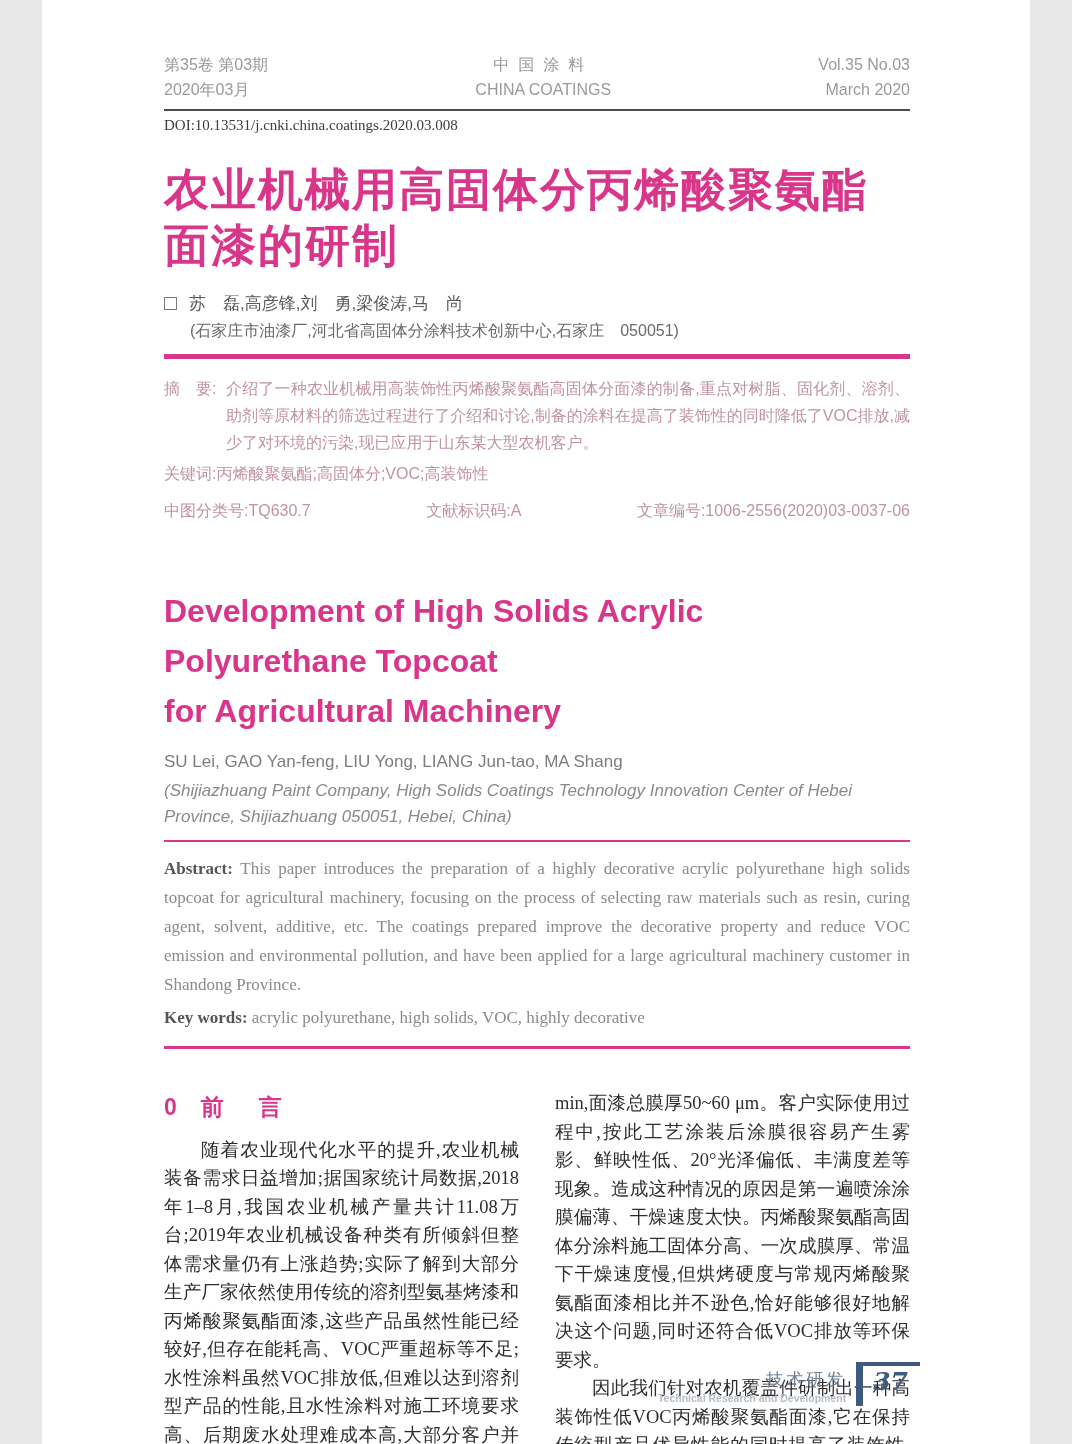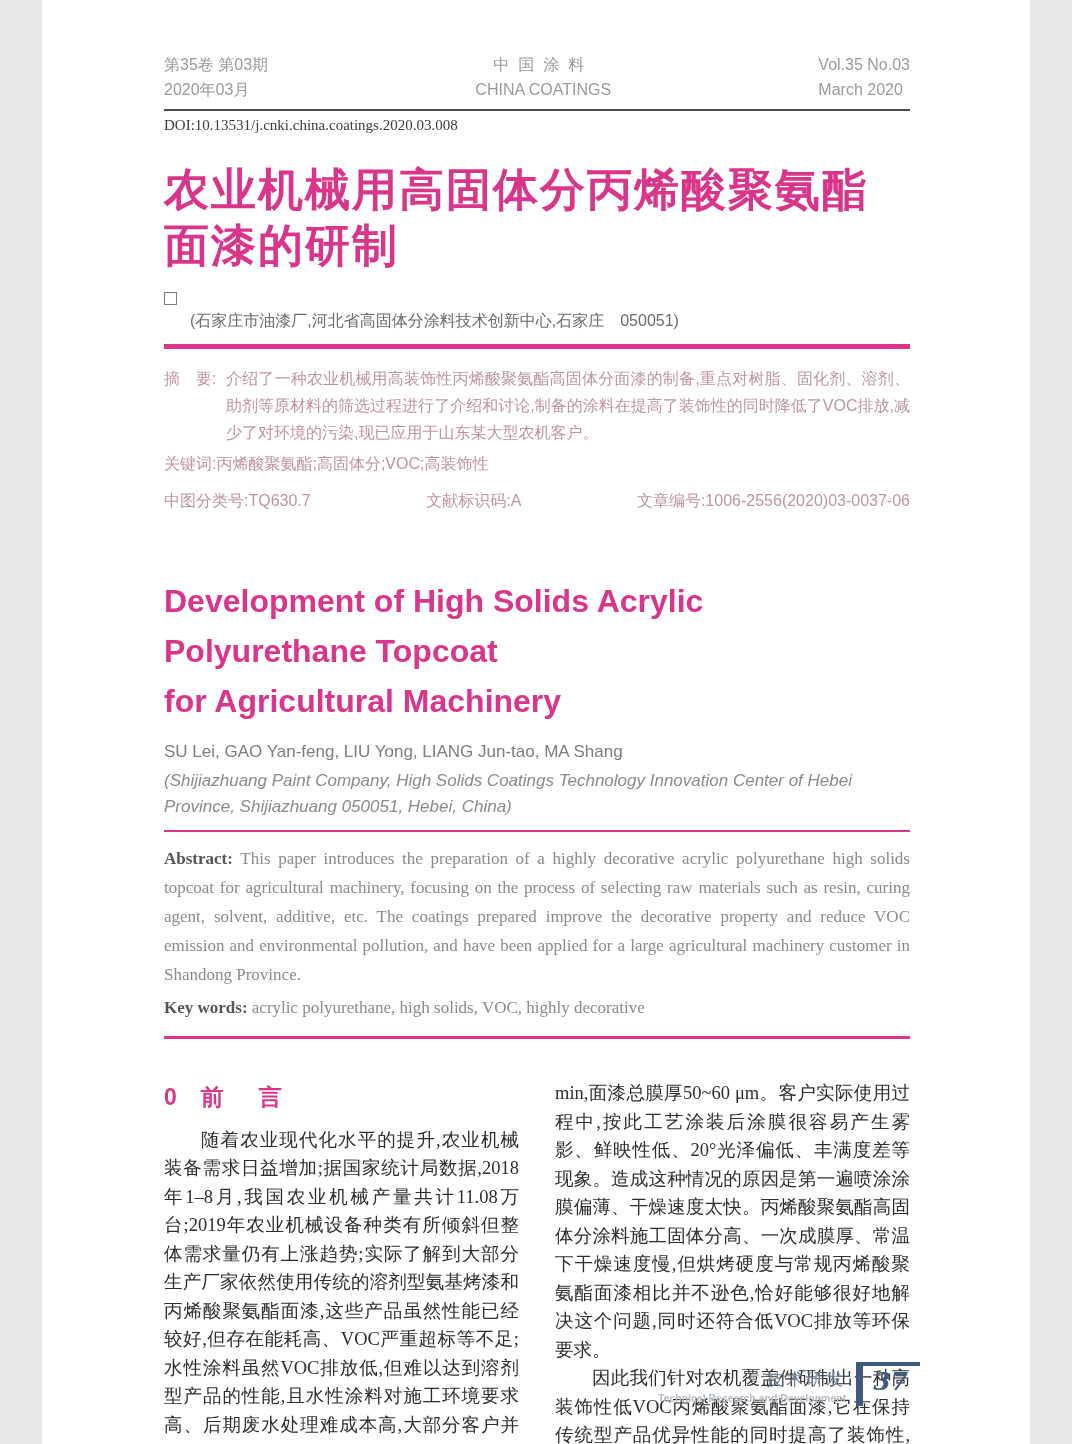--- a/index.html
+++ b/index.html
@@ -13,21 +13,21 @@
     color:#2f2f2f;
     overflow:hidden;
   }
   .content { padding:52px 120px 0 122px; }
 
   
   .jheader { display:flex; justify-content:space-between; color:#9a9a9a; font-size:16px; line-height:25px; }
   .jheader .col-left { text-align:left; }
   .jheader .col-center { text-align:center; }
   .jheader .col-center .cn { letter-spacing:9px; }
-  .jheader .col-right { text-align:left; }
+  .jheader .col-right { text-align:right; }
   .header-rule { border:none; border-top:2px solid #4c4c4c; margin-top:7px; }
   .doi-line { font-size:15px; color:#3c3c3c; margin-top:6px; font-family:"Liberation Serif", serif; }
 
   
   .title-cn { margin-top:28px; color:#d9368b; font-size:45px; font-weight:bold; line-height:56px; letter-spacing:2px; }
   .authors-row { margin-top:18px; display:flex; align-items:center; color:#5a5a5a; font-size:17px; }
   .author-square { display:inline-block; width:13px; height:13px; border:1.5px solid #7a7a7a; margin-right:12px; }
   .affil-cn { margin-top:6px; padding-left:26px; color:#6a6a6a; font-size:16px; }
   .thick-pink-rule { border:none; border-top:5px solid #d9368b; margin-top:12px; }
 
@@ -86,20 +86,21 @@
     </div>
     <hr class="header-rule">
     <div class="doi-line">DOI:10.13531/j.cnki.china.coatings.2020.03.008</div>
 
     <div class="title-cn">
       <div>农业机械用高固体分丙烯酸聚氨酯</div>
       <div>面漆的研制</div>
     </div>
     <div class="authors-row">
       <span class="author-square"></span>
+      <span>苏　磊,高彦锋,刘　勇,梁俊涛,马　尚</span>
     </div>
     <div class="affil-cn">(石家庄市油漆厂,河北省高固体分涂料技术创新中心,石家庄　050051)</div>
     <hr class="thick-pink-rule">
 
     <div class="abs-cn">
       <div class="abs-row">
         <span class="abs-label">摘　要:</span>
         <div class="abs-body">介绍了一种农业机械用高装饰性丙烯酸聚氨酯高固体分面漆的制备,重点对树脂、固化剂、溶剂、助剂等原材料的筛选过程进行了介绍和讨论,制备的涂料在提高了装饰性的同时降低了VOC排放,减少了对环境的污染,现已应用于山东某大型农机客户。</div>
       </div>
       <div class="kw-line">

